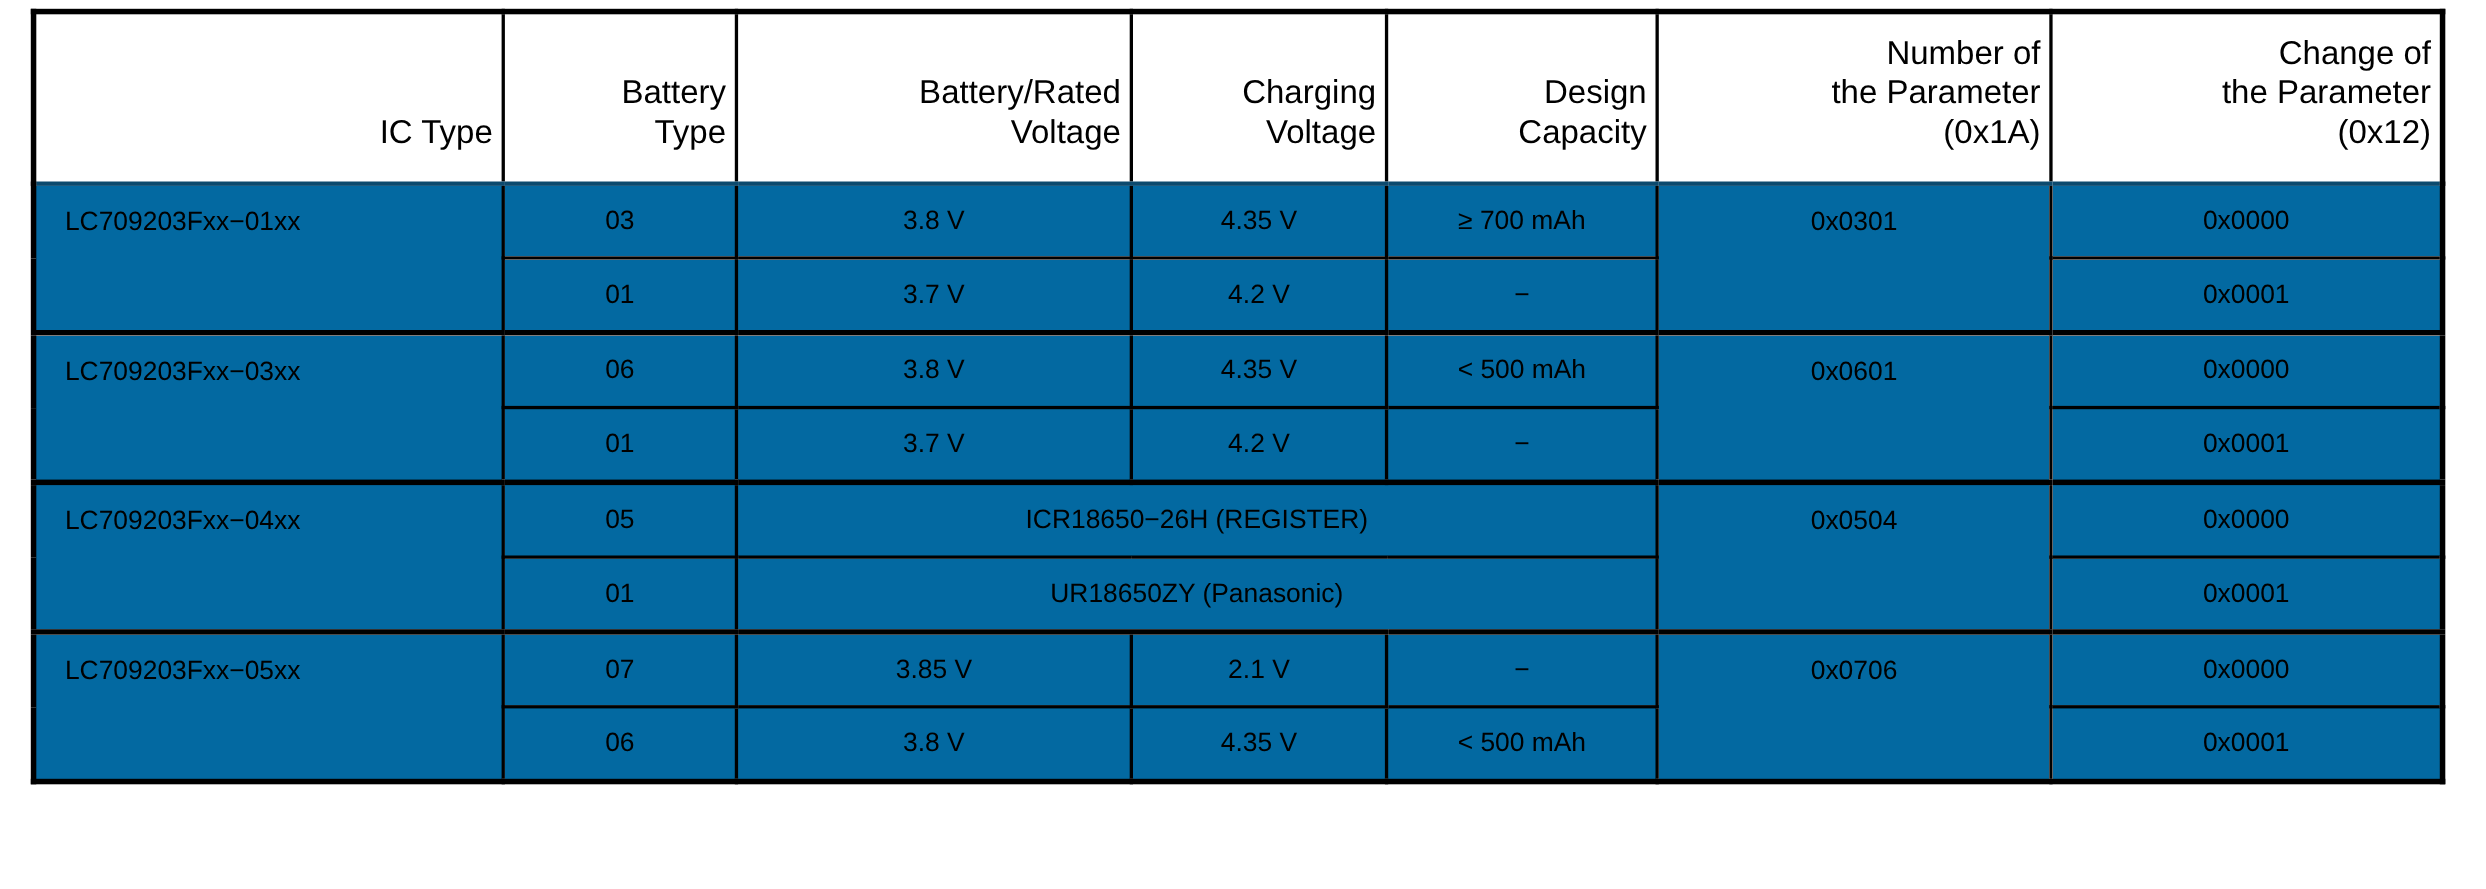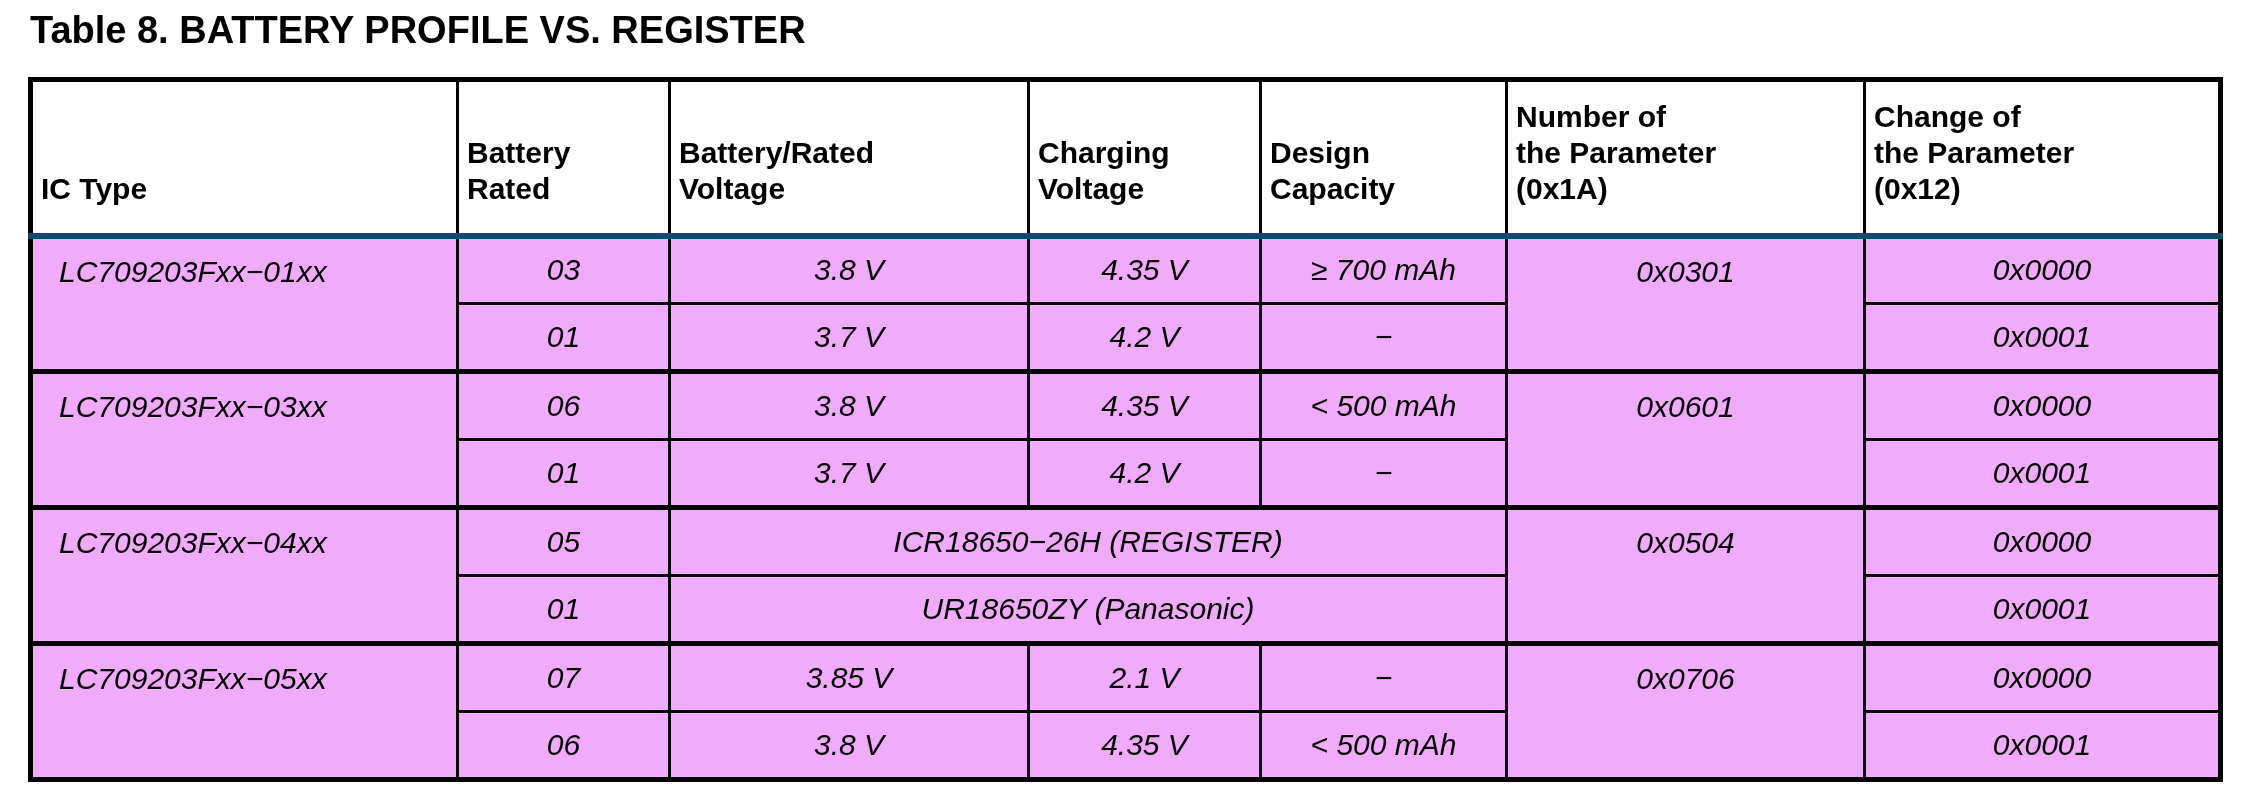--- a/index.html
+++ b/index.html
@@ -30,36 +30,35 @@
   }
   .battery-table th,
   .battery-table td {
     border: 3px solid #000;
     overflow: hidden;
   }
   .battery-table thead tr { height: 156px; }
   .battery-table tbody tr { height: 68px; }
   .battery-table th {
     font-size: 30px;
-    font-weight: bold;
+    font-weight: normal;
     line-height: 36px;
-    text-align: left;
+    text-align: right;
     vertical-align: bottom;
     padding: 0 8px 26px 8px;
     white-space: pre-line;
-    border-bottom: 6px solid #0c4a6e;
+    border-bottom: 4px solid #0c4a6e;
   }
   .battery-table td {
-    font-size: 30px;
+    font-size: 24px;
     line-height: 34px;
     text-align: center;
     vertical-align: middle;
     padding: 0 8px;
-    background: #f0abfc;
-    font-style: italic;
+    background: #0369a1;
   }
   
   .battery-table tr.group-start td { border-top: 5px solid #000; }
   
   .battery-table td.cell-ic {
     text-align: left;
     vertical-align: top;
     padding: 16px 8px 0 26px;
   }
   
@@ -74,38 +73,37 @@
   col.c-cv  { width: 232px; }
   col.c-dc  { width: 246px; }
   col.c-pn  { width: 358px; }
   col.c-pc  { width: 356px; }
 </style>
 </head>
 <body>
 
 <div class="doc">
 
-  <div class="table-title">Table 8. BATTERY PROFILE VS. REGISTER</div>
 
   <table class="battery-table">
     <colgroup>
       <col class="c-ic">
         <col class="c-bt">
         <col class="c-nv">
         <col class="c-cv">
       <col class="c-dc">
         <col class="c-pn">
         <col class="c-pc">
     </colgroup>
 
     <thead>
       <tr>
         <th>IC Type</th>
         <th>Battery
-Rated</th>
+Type</th>
         <th>Battery/Rated
 Voltage</th>
         <th>Charging
 Voltage</th>
         <th>Design
 Capacity</th>
         <th>Number of
 the Parameter
 (0x1A)</th>
         <th>Change of

